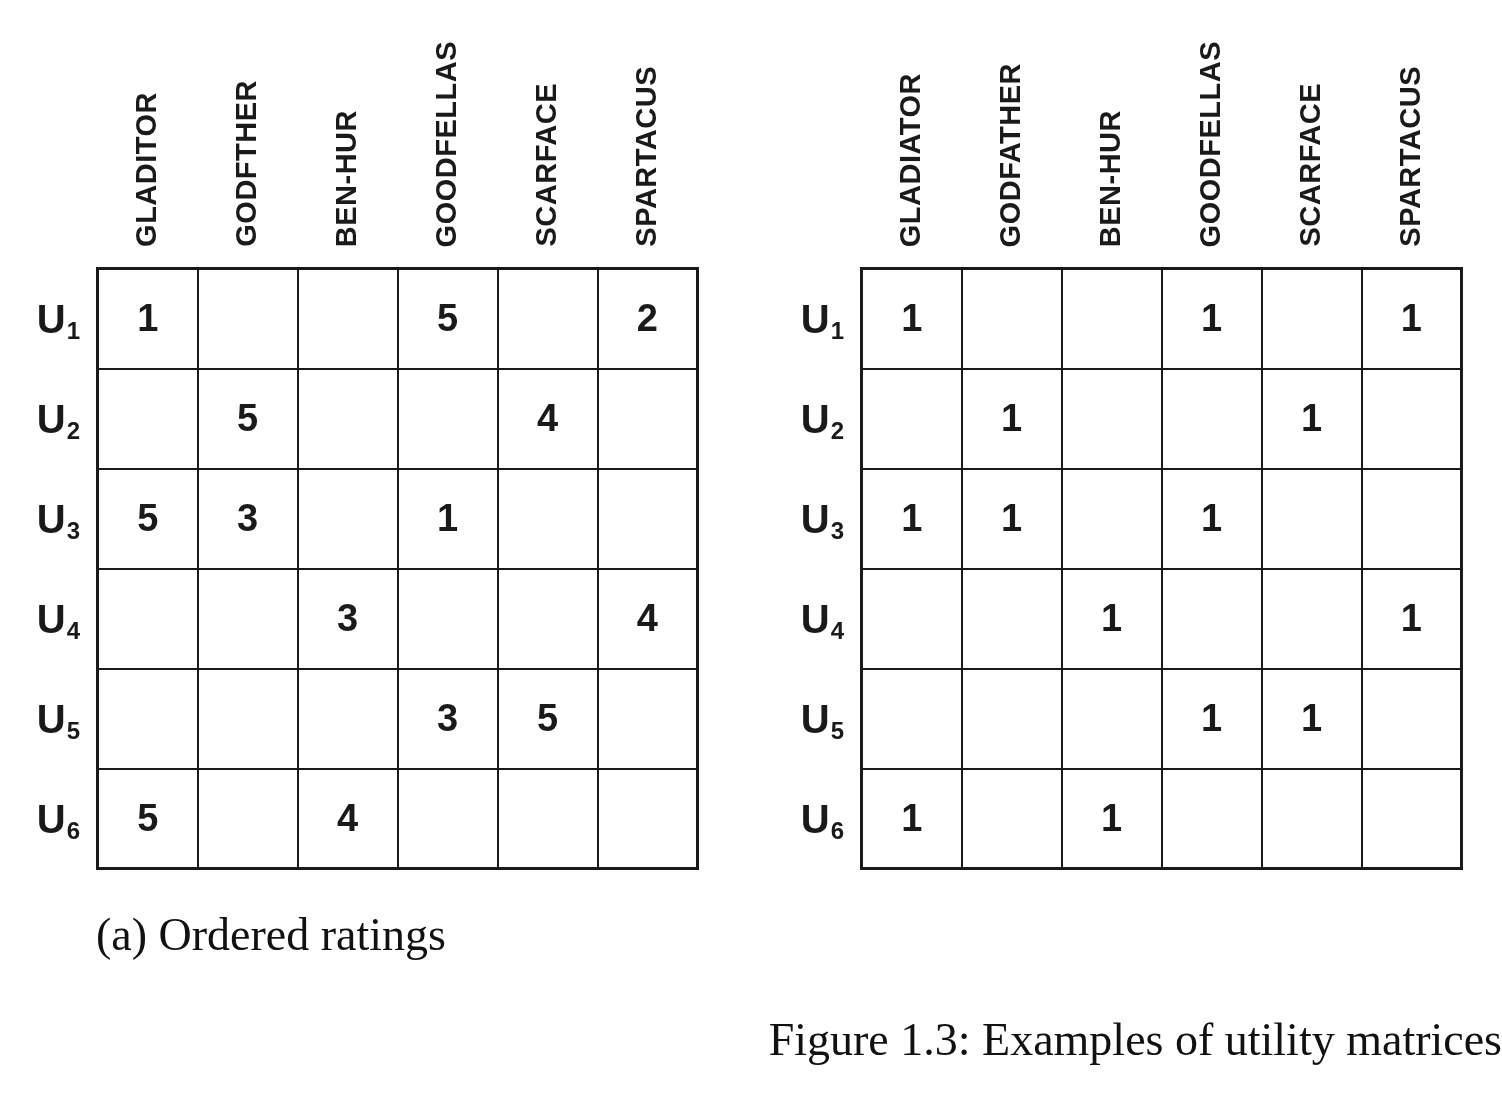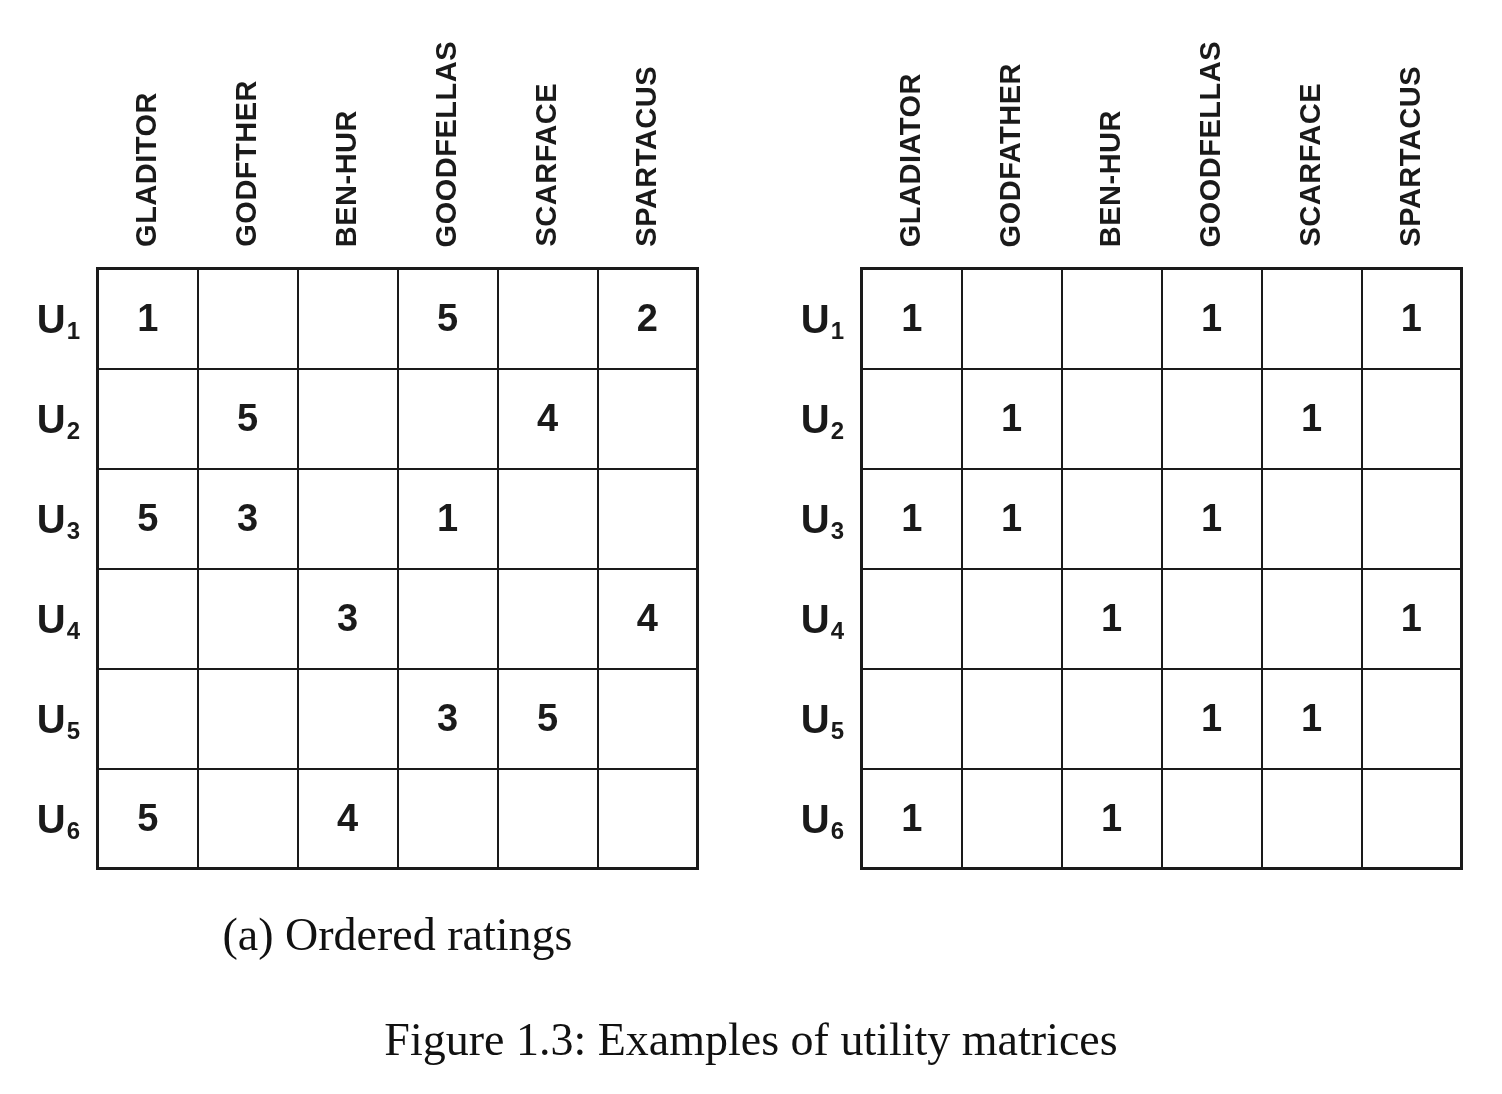--- a/index.html
+++ b/index.html
@@ -92,30 +92,30 @@
     text-align: center;
     vertical-align: middle;
     font-weight: bold;
     font-size: 38px;
     background: #ffffff;
   }
   .subcaption {
     margin-left: 65px;
     width: 603px;
     margin-top: 38px;
-    text-align: center;
+    text-align: left;
     font-family: "Liberation Serif", serif;
     font-size: 46px;
     color: #111111;
     white-space: nowrap;
   }
   .figure-caption {
     margin-top: 52px;
     width: 1502px;
-    text-align: center;
+    text-align: right;
     font-family: "Liberation Serif", serif;
     font-size: 46px;
     color: #111111;
     white-space: nowrap;
   }
 </style>
 </head>
 <body>
 
 <div class="page">

